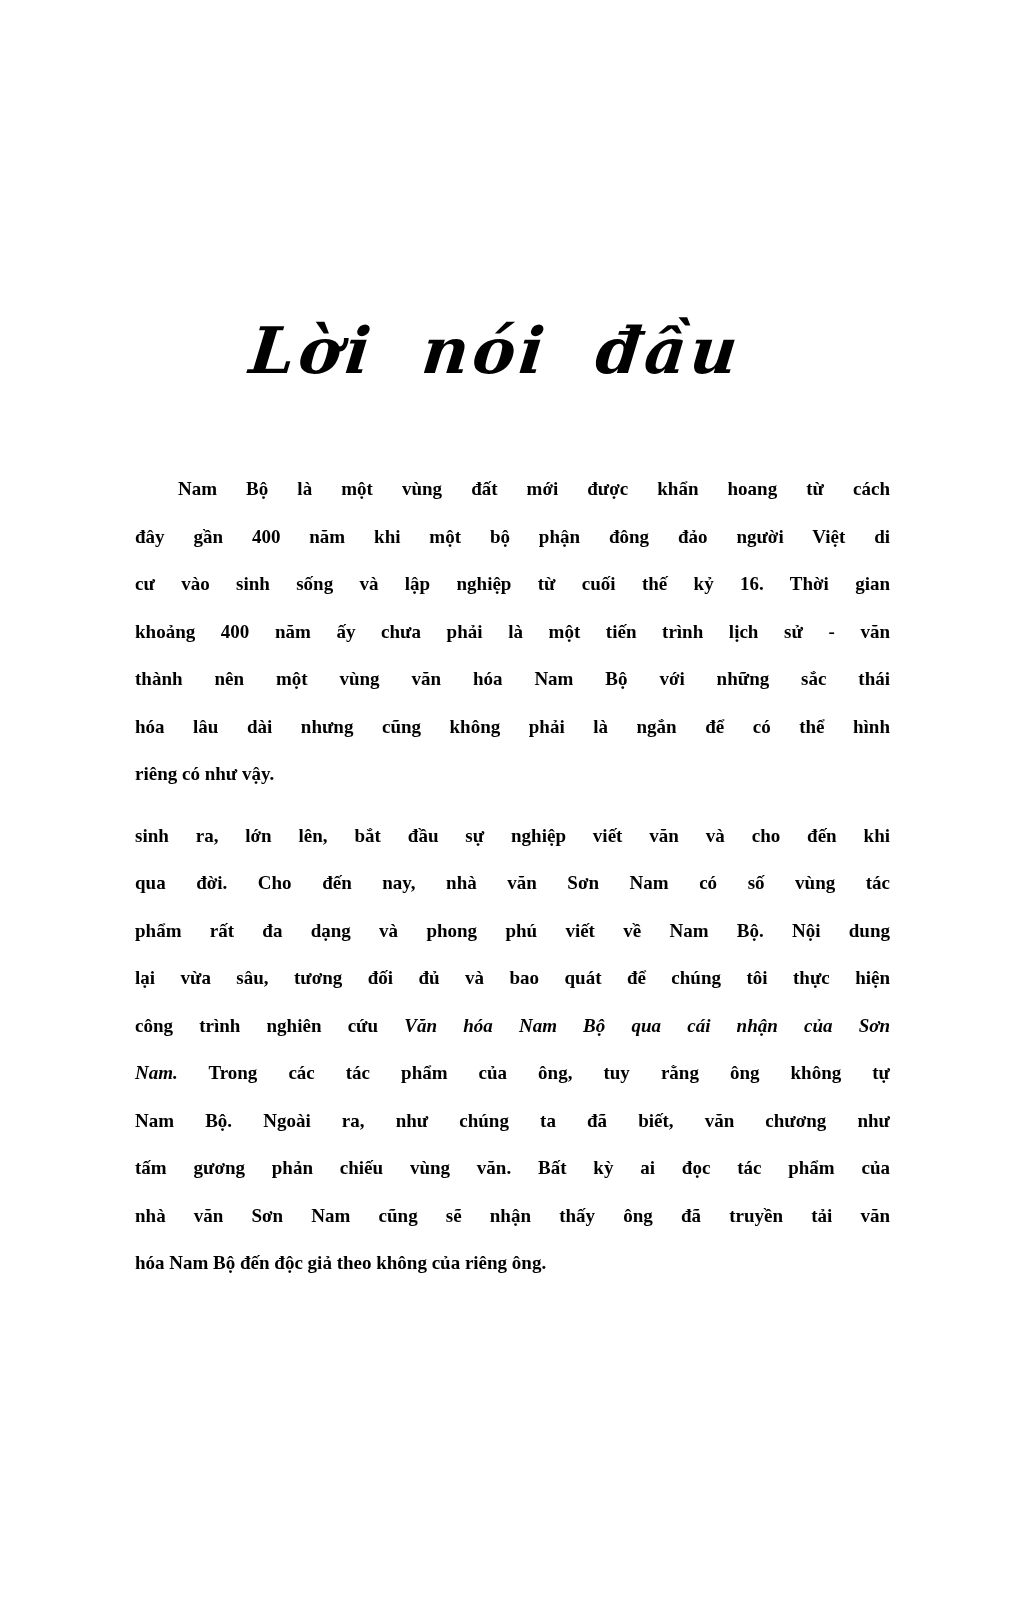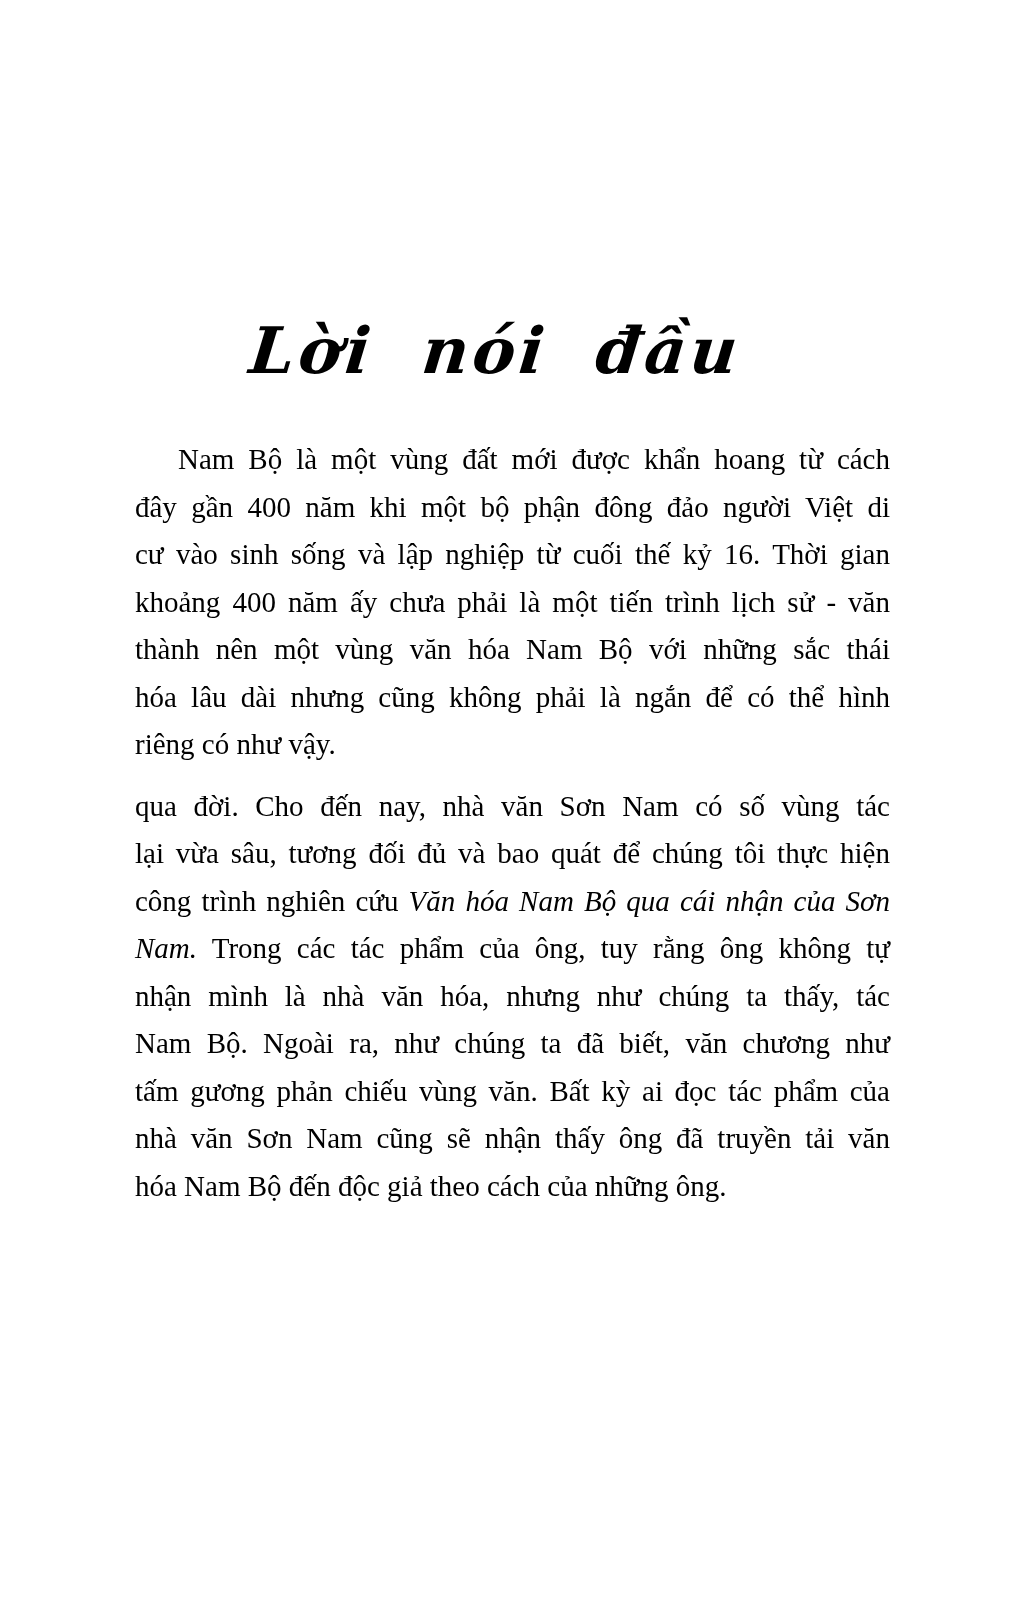--- a/index.html
+++ b/index.html
@@ -25,25 +25,26 @@
     font-size: 64px;
     line-height: 78px;
     letter-spacing: 4px;
     word-spacing: 22px;
     transform: skewX(-6deg);
     color: #000000;
   }
   .body-text {
     width: 755px;
     margin-left: 135px;
-    margin-top: 46px;
+    margin-top: 75px;
     font-family: "Liberation Serif", serif;
-    font-size: 29px;
+    font-size: 19px;
     line-height: 47.5px;
     color: #000000;
+    font-weight: bold;
   }
   .paragraph {
     margin: 0;
   }
   .paragraph + .paragraph {
     margin-top: 14px;
   }
   .line {
     text-align: justify;
     text-align-last: justify;
@@ -69,24 +70,25 @@
       <div class="paragraph">
         <div class="line first"><span class="regular">Nam Bộ là một vùng đất mới được khẩn hoang từ cách</span></div>
         <div class="line"><span class="regular">đây gần 400 năm khi một bộ phận đông đảo người Việt di</span></div>
         <div class="line"><span class="regular">cư vào sinh sống và lập nghiệp từ cuối thế kỷ 16. Thời gian</span></div>
         <div class="line"><span class="regular">khoảng 400 năm ấy chưa phải là một tiến trình lịch sử - văn</span></div>
         <div class="line"><span class="regular">thành nên một vùng văn hóa Nam Bộ với những sắc thái</span></div>
         <div class="line"><span class="regular">hóa lâu dài nhưng cũng không phải là ngắn để có thể hình</span></div>
         <div class="line last"><span class="regular">riêng có như vậy.</span></div>
       </div>
       <div class="paragraph">
+        <div class="line"><span class="regular">sinh ra, lớn lên, bắt đầu sự nghiệp viết văn và cho đến khi</span></div>
         <div class="line"><span class="regular">qua đời. Cho đến nay, nhà văn Sơn Nam có số vùng tác</span></div>
+        <div class="line"><span class="regular">phẩm rất đa dạng và phong phú viết về Nam Bộ. Nội dung</span></div>
         <div class="line"><span class="regular">lại vừa sâu, tương đối đủ và bao quát để chúng tôi thực hiện</span></div>
         <div class="line"><span class="regular">công trình nghiên cứu </span><span class="italic">Văn hóa Nam Bộ qua cái nhận của Sơn</span></div>
         <div class="line"><span class="italic">Nam.</span><span class="regular"> Trong các tác phẩm của ông, tuy rằng ông không tự</span></div>
-        <div class="line"><span class="regular">nhận mình là nhà văn hóa, nhưng như chúng ta thấy, tác</span></div>
         <div class="line"><span class="regular">Nam Bộ. Ngoài ra, như chúng ta đã biết, văn chương như</span></div>
         <div class="line"><span class="regular">tấm gương phản chiếu vùng văn. Bất kỳ ai đọc tác phẩm của</span></div>
         <div class="line"><span class="regular">nhà văn Sơn Nam cũng sẽ nhận thấy ông đã truyền tải văn</span></div>
-        <div class="line last"><span class="regular">hóa Nam Bộ đến độc giả theo cách của những ông.</span></div>
+        <div class="line last"><span class="regular">hóa Nam Bộ đến độc giả theo không của riêng ông.</span></div>
       </div>
     </div>
 </div>
 
 </body></html>

